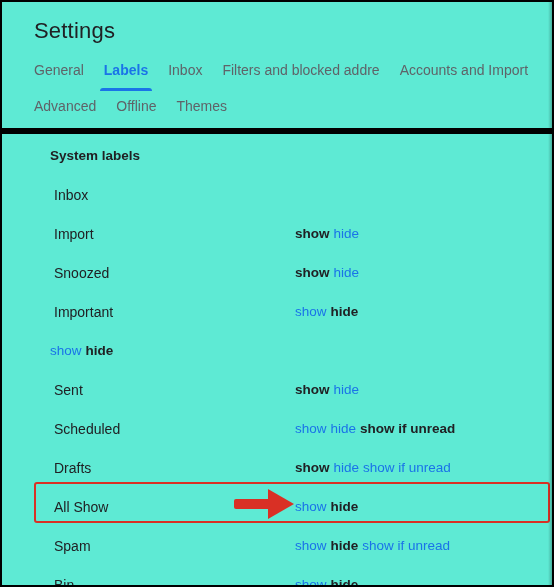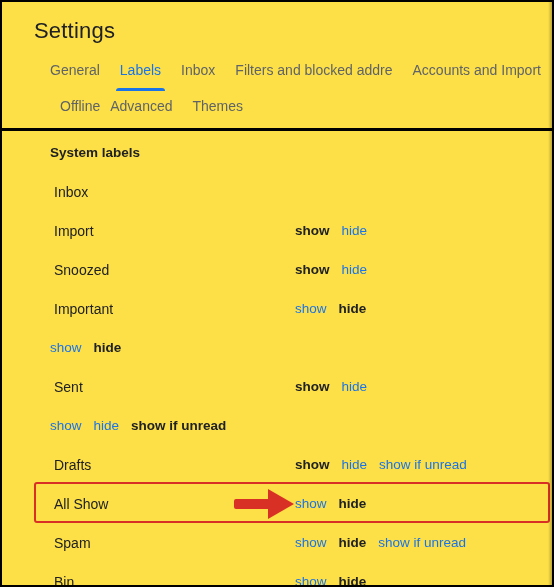--- a/index.html
+++ b/index.html
@@ -11,59 +11,59 @@
     font-size: 14px;
     color: #202124;
     background: #fff;
     position: relative;
   }
   .frame {
     width: 554px; height: 587px;
     border: 2px solid #000;
     position: relative;
     overflow: hidden;
-    background: #fde047;
+    background: #5eead4;
   }
   
   .right-shadow {
     position: absolute;
     top: 0; right: 0;
     width: 4px; height: 100%;
     background: linear-gradient(to right, rgba(0,0,0,0), rgba(0,0,0,0.25));
     pointer-events: none;
   }
   .title {
     font-size: 22px;
     font-weight: 400;
     color: #202124;
     padding: 16px 0 8px 32px;
     letter-spacing: 0.2px;
   }
   .tabs-wrap {
-    border-bottom: 3px solid #000000;
-    padding-left: 48px;
+    border-bottom: 6px solid #000000;
+    padding-left: 32px;
   }
   .tabs {
     display: flex;
     flex-wrap: wrap;
     gap: 0;
     min-height: 38px;
   }
   .tab {
     padding: 10px 10px 10px 10px;
     font-size: 14px;
     color: #5f6368;
     cursor: pointer;
     white-space: nowrap;
     position: relative;
   }
   .tab.first { padding-left: 0; }
   .tab.active {
     color: #1a73e8;
-    font-weight: 400;
+    font-weight: 700;
   }
   .tab.active::after {
     content: "";
     position: absolute;
     left: 6px; right: 6px; bottom: -1px;
     height: 3px;
     background: #1a73e8;
     border-radius: 3px 3px 0 0;
   }
   .tabs-row2 .tab { padding-top: 8px; padding-bottom: 12px; }
@@ -89,21 +89,21 @@
     height: 39px;
     font-size: 14px;
   }
   .lbl {
     width: 245px; flex: 0 0 245px;
     color: #202124;
     padding-left: 4px;
   }
   .acts {
     display: flex;
-    gap: 12px;
+    gap: 4px;
     align-items: flex-start;
   }
   .lnk {
     color: #1a73e8;
     cursor: pointer;
   }
   .sel {
     color: #202124;
     font-weight: 700;
   }
@@ -131,22 +131,22 @@
 
   <div class="tabs-wrap">
     <div class="tabs" id="tabs-row1">
         <div class="tab first">General</div>
         <div class="tab active">Labels</div>
         <div class="tab">Inbox</div>
         <div class="tab">Filters and blocked addre</div>
         <div class="tab">Accounts and Import</div>
       </div>
     <div class="tabs tabs-row2" id="tabs-row2">
+        <div class="tab first">Advanced</div>
         <div class="tab">Offline</div>
-        <div class="tab first">Advanced</div>
         <div class="tab">Themes</div>
       </div>
   </div>
 
   <div class="table-area">
     <div class="thead">
       <div class="col-label">System labels</div>
     </div>
     <div class="tbody" id="tbody">
         <div class="row">
@@ -181,20 +181,21 @@
           </div>
         </div>
         <div class="row">
           <div class="lbl">Sent</div>
           <div class="acts col-actions">
             <span class="sel">show</span>
             <span class="lnk">hide</span>
           </div>
         </div>
         <div class="row">
+          <div class="lbl">Scheduled</div>
           <div class="acts col-actions">
             <span class="lnk">show</span>
             <span class="lnk">hide</span>
             <span class="sel">show if unread</span>
           </div>
         </div>
         <div class="row">
           <div class="lbl">Drafts</div>
           <div class="acts col-actions">
             <span class="sel">show</span>

